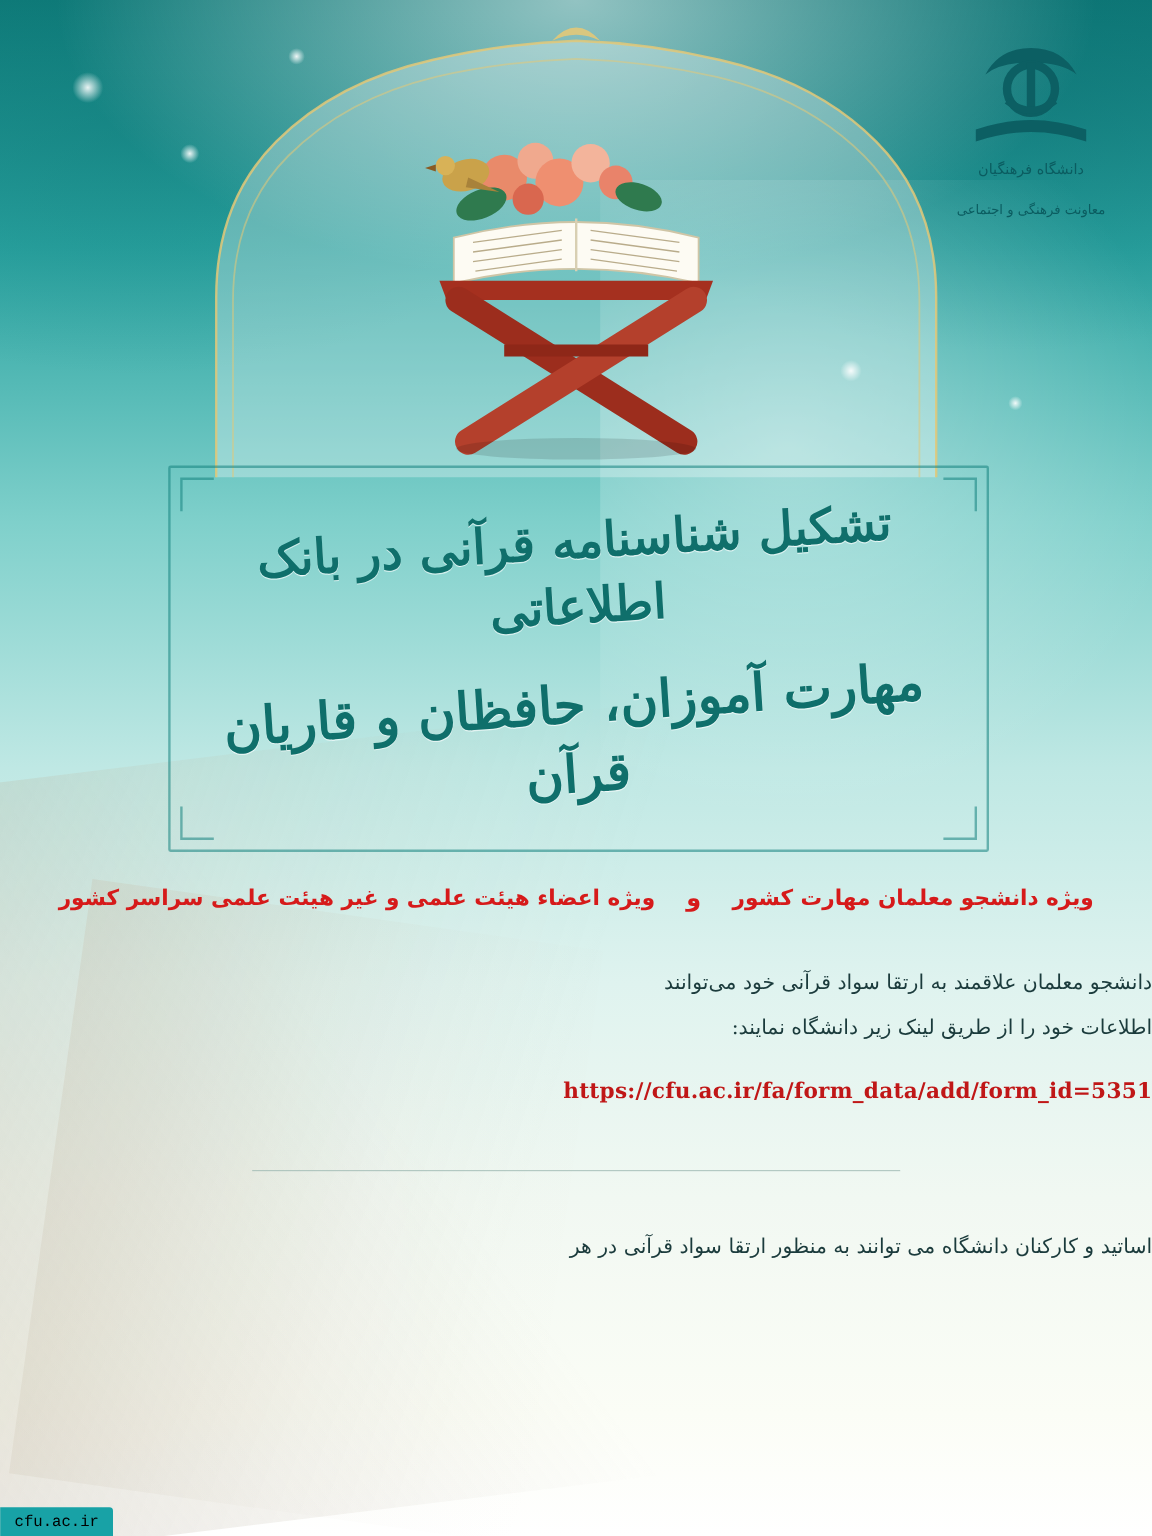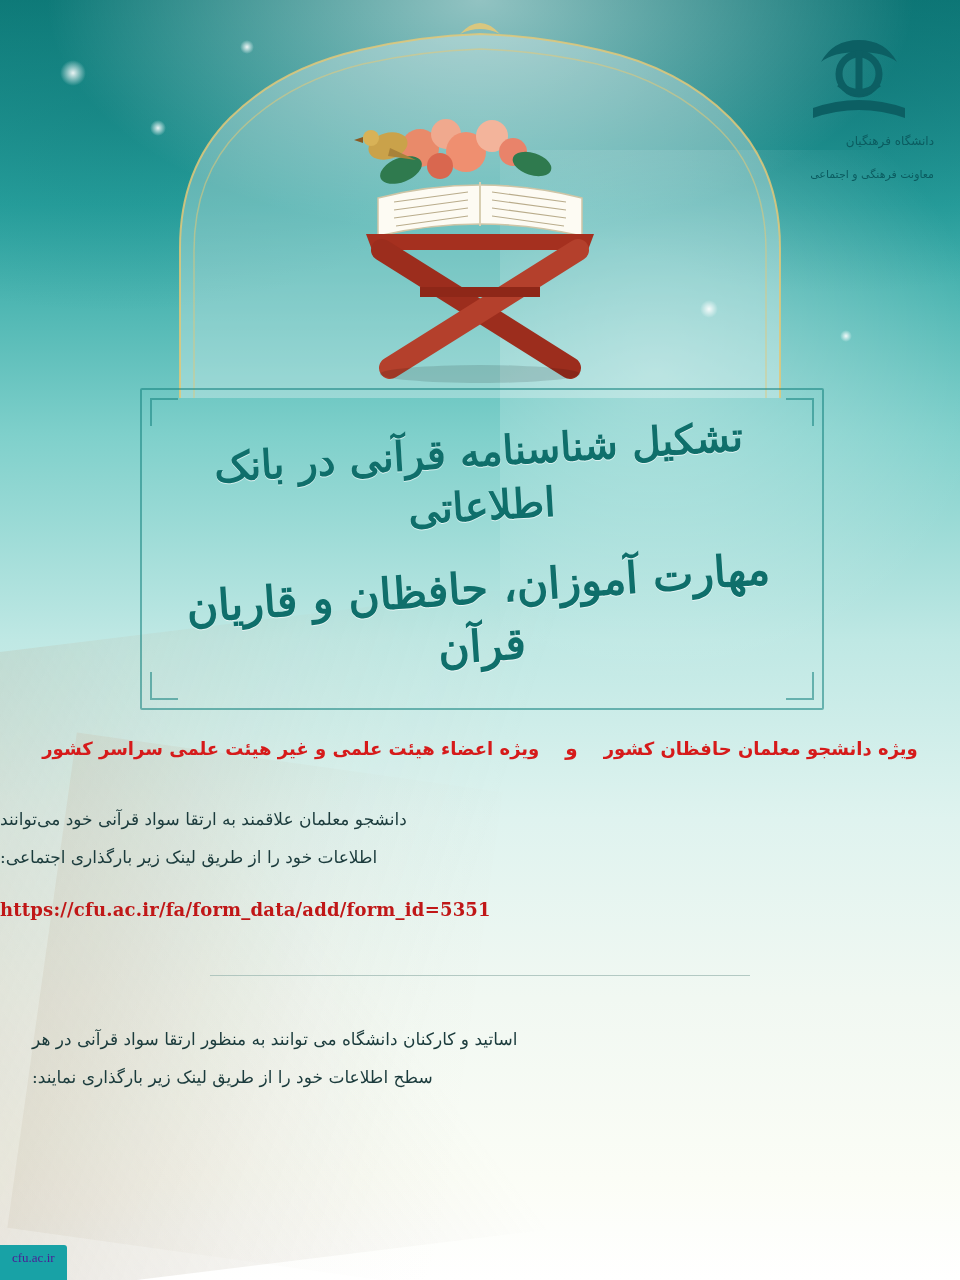--- a/index.html
+++ b/index.html
@@ -70,20 +70,21 @@
   }
   .arch svg { display:block; width:100%; height:100%; }
 
   
   .logo {
     position: absolute;
     top: 22px;
     right: 26px;
     width: 150px;
     height: 170px;
+    text-align: center;
     color: #0c5f63;
   }
   .logo .mark { width: 120px; height: 110px; margin: 0 auto; }
   .logo .mark svg { width: 100%; height: 100%; display:block; }
   .logo .l1 {
     font-size: 12px;
     color: #0b5c60;
     margin-top: 2px;
     letter-spacing: 0.4px;
   }
@@ -172,21 +173,21 @@
     font-weight: 700;
     font-family: "DejaVu Sans", "Liberation Sans", sans-serif;
     white-space: nowrap;
   }
   .aud .sep { color: #d61a1a; font-size: 20px; font-weight: 700; }
 
   
   .block {
     position: absolute;
     left: 0; right: 0;
-    text-align: left;
+    text-align: right;
     direction: rtl;
   }
   .para {
     color: #1b3b3c;
     font-size: 17px;
     line-height: 2.25;
     font-family: "DejaVu Serif", "Liberation Serif", serif;
   }
   .link {
     display: block;
@@ -209,24 +210,24 @@
   }
 
   .block-a { top: 800px; }
   .block-b { top: 1020px; padding-left: 32px; }
 
   .footer-tag {
     position: absolute;
     left: 0;
     bottom: 0;
     background: #18a2a6;
-    color: #4c1d95;
+    color: #000000;
     font-size: 13px;
-    padding: 5px 12px 14px 12px;
-    font-family: Liberation Serif, serif;
+    padding: 5px 12px 4px 12px;
+    font-family: Liberation Mono, monospace;
     direction: ltr;
     border-top-right-radius: 3px;
   }
 </style>
 </head>
 <body>
 
 <div class="poster">
 
   <div class="tex tex-leaf"></div>
@@ -303,33 +304,32 @@
   <div class="frame">
       <span class="c2"></span>
       <span class="c3"></span>
     </div>
   <div class="title-wrap">
     <div class="title-line l1">تشکیل شناسنامه قرآنی در بانک اطلاعاتی</div>
     <div class="title-line l2">مهارت آموزان، حافظان و قاریان قرآن</div>
   </div>
 
   <div class="aud">
-    <div class="seg">ویژه دانشجو معلمان حافظان کشور</div>
+    <div class="seg">ویژه دانشجو معلمان مهارت کشور</div>
     <div class="sep">و</div>
     <div class="seg">ویژه اعضاء هیئت علمی و غیر هیئت علمی سراسر کشور</div>
   </div>
 
   <div class="block block-a">
     <div class="para">دانشجو معلمان علاقمند به ارتقا سواد قرآنی خود می‌توانند</div>
-    <div class="para">اطلاعات خود را از طریق لینک زیر بارگذاری اجتماعی:</div>
+    <div class="para">اطلاعات خود را از طریق لینک زیر دانشگاه نمایند:</div>
     <a class="link" href="#">https://cfu.ac.ir/fa/form_data/add/form_id=5351</a>
   </div>
 
   <div class="rule" style="top: 975px;"></div>
 
   <div class="block block-b">
     <div class="para">اساتید و کارکنان دانشگاه می توانند به منظور  ارتقا سواد قرآنی در هر</div>
-    <div class="para">سطح اطلاعات خود را از طریق لینک زیر بارگذاری نمایند:</div>
   </div>
 
   <div class="footer-tag">cfu.ac.ir</div>
 
 </div>
 
 </body></html>

